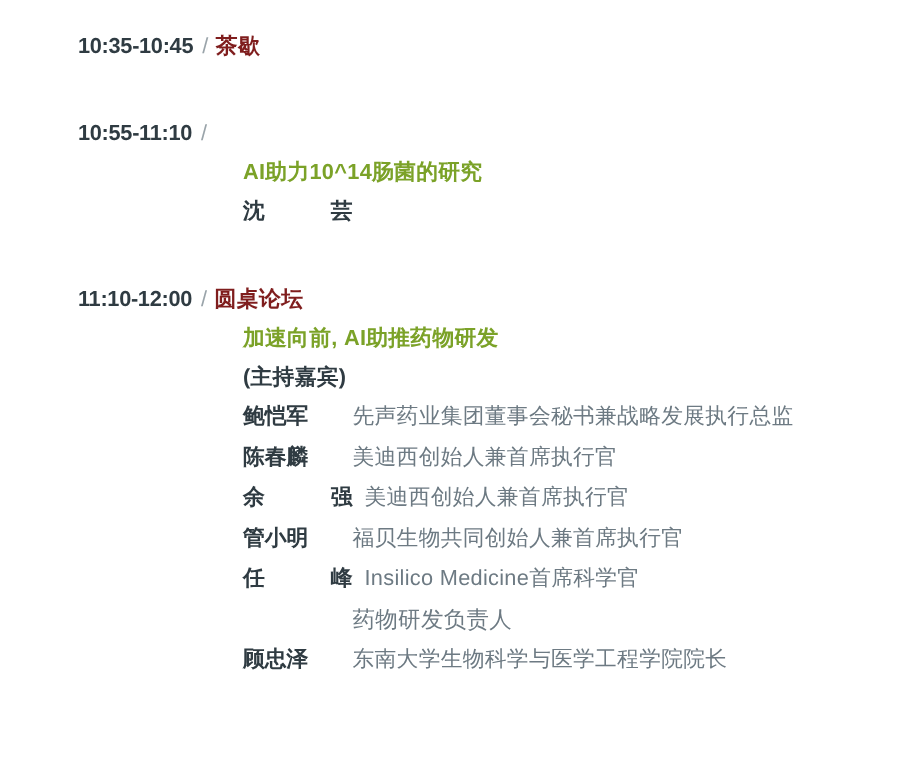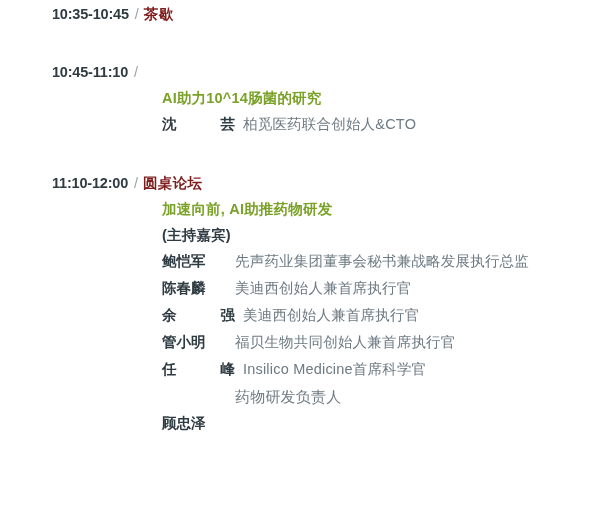--- a/index.html
+++ b/index.html
@@ -12,21 +12,21 @@
     height: 510px;
     overflow: hidden;
     font-family: "Liberation Sans", "DejaVu Sans", sans-serif;
     -webkit-font-smoothing: antialiased;
   }
   .agenda {
     position: relative;
     width: 600px;
     height: 510px;
     box-sizing: border-box;
-    padding: 1px 0 0 0;
+    padding: 18px 0 0 0;
   }
 
   
   .session {
     padding-left: 52px;
     margin-bottom: 6px;
   }
   .session-head {
     display: flex;
     align-items: baseline;
@@ -123,31 +123,30 @@
       <span class="session-time">10:35-10:45</span>
       <span class="session-sep">/</span>
       <span class="session-kind">茶歇</span>
     </div>
   </div>
 
   <div class="gap-lg"></div>
 
   <div class="session">
     <div class="session-head">
-      <span class="session-time">10:45-11:10</span>
+      <span class="session-time">10:55-11:10</span>
       <span class="session-sep">/</span>
     </div>
     <div class="session-body">
       <div class="talk-title">AI助力10^14肠菌的研究</div>
       <div class="speaker-row">
         <span class="speaker-name n2">
           <span>沈</span>
           <span>芸</span>
         </span>
-        <span class="speaker-role">柏觅医药联合创始人&amp;CTO</span>
       </div>
     </div>
   </div>
 
   <div class="gap-lg"></div>
 
   <div class="session">
     <div class="session-head">
       <span class="session-time">11:10-12:00</span>
       <span class="session-sep">/</span>
@@ -185,18 +184,19 @@
         <span class="speaker-name n2">
           <span>任</span>
           <span>峰</span>
         </span>
         <span class="speaker-role">Insilico Medicine首席科学官</span>
       </div>
       <div class="role-cont">药物研发负责人</div>
 
       <div class="speaker-row">
         <span class="speaker-name">顾忠泽</span>
+        <span class="speaker-role">东南大学生物科学与医学工程学院院长</span>
       </div>
 
     </div>
   </div>
 
 </div>
 
 </body></html>

